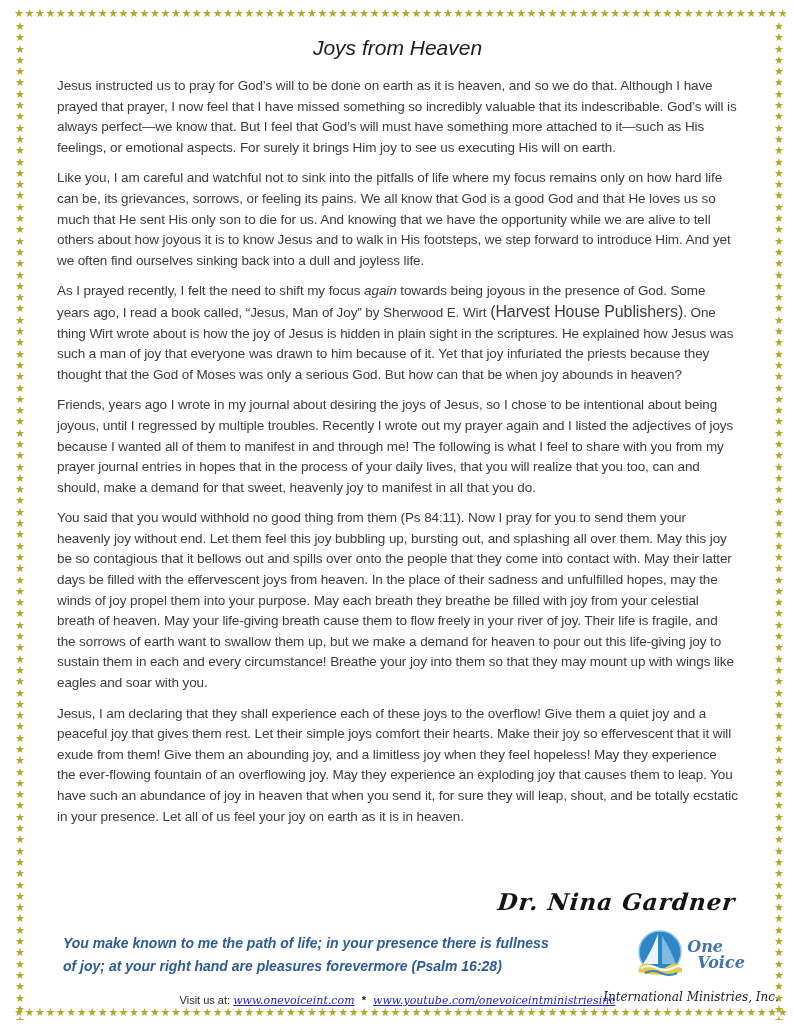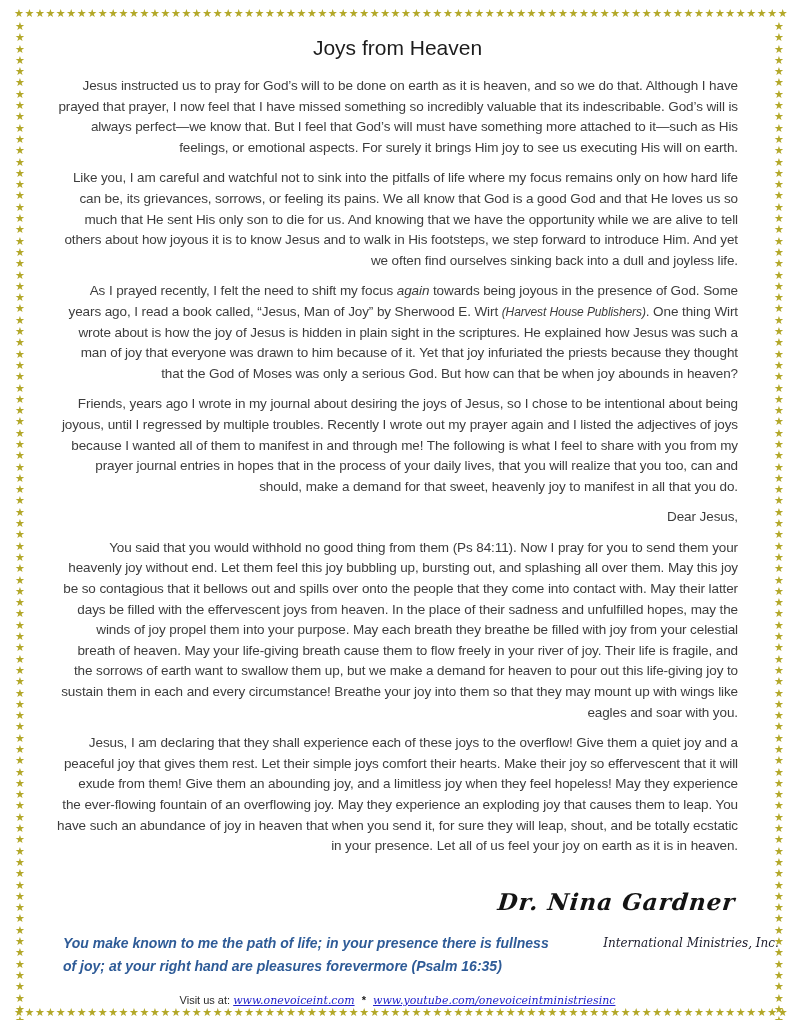--- a/index.html
+++ b/index.html
@@ -29,30 +29,30 @@
   .content{
     position:absolute;left:57px;top:36px;width:681px;
     color:#3d3d3d;
   }
   .page-title{
     text-align:center;
     font-size:21px;
     color:#1c1c1c;
     margin:0 0 16px 0;
     font-weight:400;
+    font-style:italic;
   }
   .content p{
     margin:0 0 10px 0;
     font-size:13.5px;
     letter-spacing:-0.1px;
     line-height:20.6px;
-    text-align:right;
   }
   .content p span.italic{font-style:italic;}
-  .content p span.italic-small{font-style:italic;font-size:12px;}
+  .content p span.italic-small{font-size:16px;}
   
   .signature{
     position:absolute;right:58px;top:888px;
     font-family:"DejaVu Serif", cursive;
     font-style:italic;font-weight:bold;
     font-size:23px;color:#141414;
     transform:skewX(-6deg);
     letter-spacing:1px;
     white-space:nowrap;
   }
@@ -99,31 +99,47 @@
 <div class="star-col left" style="color: rgb(179, 168, 41);">★★★★★★★★★★★★★★★★★★★★★★★★★★★★★★★★★★★★★★★★★★★★★★★★★★★★★★★★★★★★★★★★★★★★★★★★★★★★★★★★★★★★★★★★★★★★</div>
 <div class="star-col right" style="color: rgb(179, 168, 41);">★★★★★★★★★★★★★★★★★★★★★★★★★★★★★★★★★★★★★★★★★★★★★★★★★★★★★★★★★★★★★★★★★★★★★★★★★★★★★★★★★★★★★★★★★★★★</div>
 
 <div class="content">
   <h1 class="page-title">Joys from Heaven</h1>
   <div>
       <p><span>Jesus instructed us to pray for God’s will to be done on earth as it is heaven, and so we do that. Although I have prayed that prayer, I now feel that I have missed something so incredibly valuable that its indescribable. God’s will is always perfect—we know that. But I feel that God’s will must have something more attached to it—such as His feelings, or emotional aspects. For surely it brings Him joy to see us executing His will on earth.</span></p>
       <p><span>Like you, I am careful and watchful not to sink into the pitfalls of life where my focus remains only on how hard life can be, its grievances, sorrows, or feeling its pains. We all know that God is a good God and that He loves us so much that He sent His only son to die for us. And knowing that we have the opportunity while we are alive to tell others about how joyous it is to know Jesus and to walk in His footsteps, we step forward to introduce Him. And yet we often find ourselves sinking back into a dull and joyless life.</span></p>
       <p><span>As I prayed recently, I felt the need to shift my focus </span><span class="italic">again</span><span> towards being joyous in the presence of God. Some years ago, I read a book called, “Jesus, Man of Joy” by Sherwood E. Wirt </span><span class="italic-small">(Harvest House Publishers)</span><span>. One thing Wirt wrote about is how the joy of Jesus is hidden in plain sight in the scriptures. He explained how Jesus was such a man of joy that everyone was drawn to him because of it. Yet that joy infuriated the priests because they thought that the God of Moses was only a serious God. But how can that be when joy abounds in heaven?</span></p>
       <p><span>Friends, years ago I wrote in my journal about desiring the joys of Jesus, so I chose to be intentional about being joyous, until I regressed by multiple troubles. Recently I wrote out my prayer again and I listed the adjectives of joys because I wanted all of them to manifest in and through me! The following is what I feel to share with you from my prayer journal entries in hopes that in the process of your daily lives, that you will realize that you too, can and should, make a demand for that sweet, heavenly joy to manifest in all that you do.</span></p>
-      <p><span>Dear Jesus,</span></p>
       <p><span>You said that you would withhold no good thing from them (Ps 84:11). Now I pray for you to send them your heavenly joy without end. Let them feel this joy bubbling up, bursting out, and splashing all over them. May this joy be so contagious that it bellows out and spills over onto the people that they come into contact with. May their latter days be filled with the effervescent joys from heaven. In the place of their sadness and unfulfilled hopes, may the winds of joy propel them into your purpose. May each breath they breathe be filled with joy from your celestial breath of heaven. May your life-giving breath cause them to flow freely in your river of joy. Their life is fragile, and the sorrows of earth want to swallow them up, but we make a demand for heaven to pour out this life-giving joy to sustain them in each and every circumstance! Breathe your joy into them so that they may mount up with wings like eagles and soar with you.</span></p>
       <p><span>Jesus, I am declaring that they shall experience each of these joys to the overflow! Give them a quiet joy and a peaceful joy that gives them rest. Let their simple joys comfort their hearts. Make their joy so effervescent that it will exude from them! Give them an abounding joy, and a limitless joy when they feel hopeless! May they experience the ever-flowing fountain of an overflowing joy. May they experience an exploding joy that causes them to leap. You have such an abundance of joy in heaven that when you send it, for sure they will leap, shout, and be totally ecstatic in your presence. Let all of us feel your joy on earth as it is in heaven.</span></p>
     </div>
 </div>
 
 <div class="signature">Dr. Nina Gardner</div>
 
-<div class="quote">You make known to me the path of life; in your presence there is fullness of joy; at your right hand are pleasures forevermore (Psalm 16:35)</div>
+<div class="quote">You make known to me the path of life; in your presence there is fullness of joy; at your right hand are pleasures forevermore (Psalm 16:28)</div>
 
 <div class="logo-block">
+  <div class="logo-top">
+    <span>
+      <svg width="46" height="50" viewBox="0 0 46 50">
+        <circle cx="23" cy="24" r="21" fill="#2e86c4"></circle>
+        <circle cx="23" cy="24" r="21" fill="none" stroke="#8fc3e8" stroke-width="1.5"></circle>
+        <path d="M21 6 L21 36 L6 36 Q14 24 21 6 Z" fill="#eaf4fb"></path>
+        <path d="M25 8 L25 36 L39 36 Q33 20 25 8 Z" fill="#7db9e2"></path>
+        <path d="M3 38 Q10 33 17 38 T31 38 T45 38 L45 44 Q23 50 1 44 Z" fill="#e8c84a"></path>
+        <path d="M4 40 Q12 36 20 40 T36 40 T44 40" fill="none" stroke="#ffffff" stroke-width="2"></path>
+        <path d="M8 45 Q16 41 24 45 T40 45" fill="none" stroke="#2e86c4" stroke-width="2"></path>
+      </svg>
+    </span>
+    <span class="logo-name">
+      <span class="line1">One</span>
+      <span class="line2">Voice</span>
+    </span>
+  </div>
   <div class="logo-org">International Ministries, Inc.</div>
 </div>
 
 <div class="footer">
   <span>Visit us at:</span>
   <a href="#">www.onevoiceint.com</a>
   <span class="sep">*</span>
   <a href="#">www.youtube.com/onevoiceintministriesinc</a>
 </div>
 

